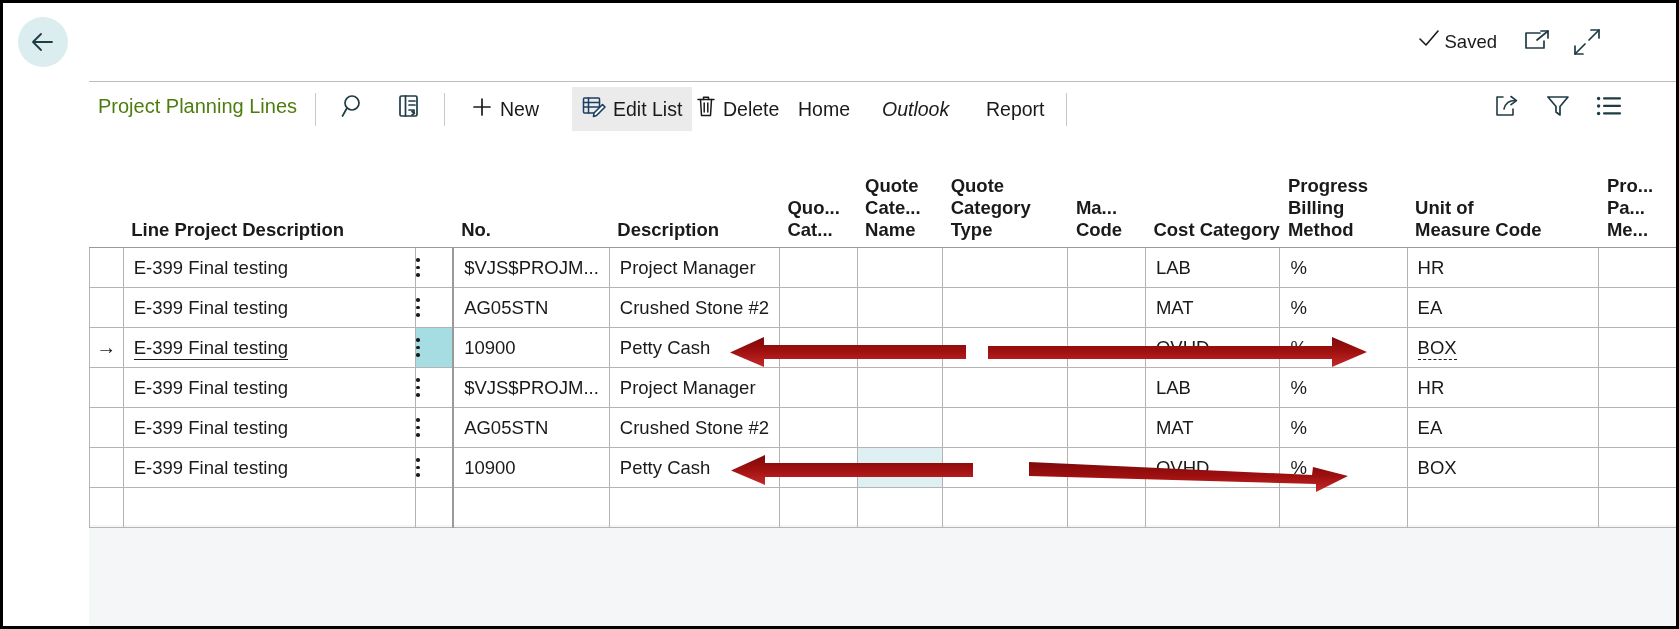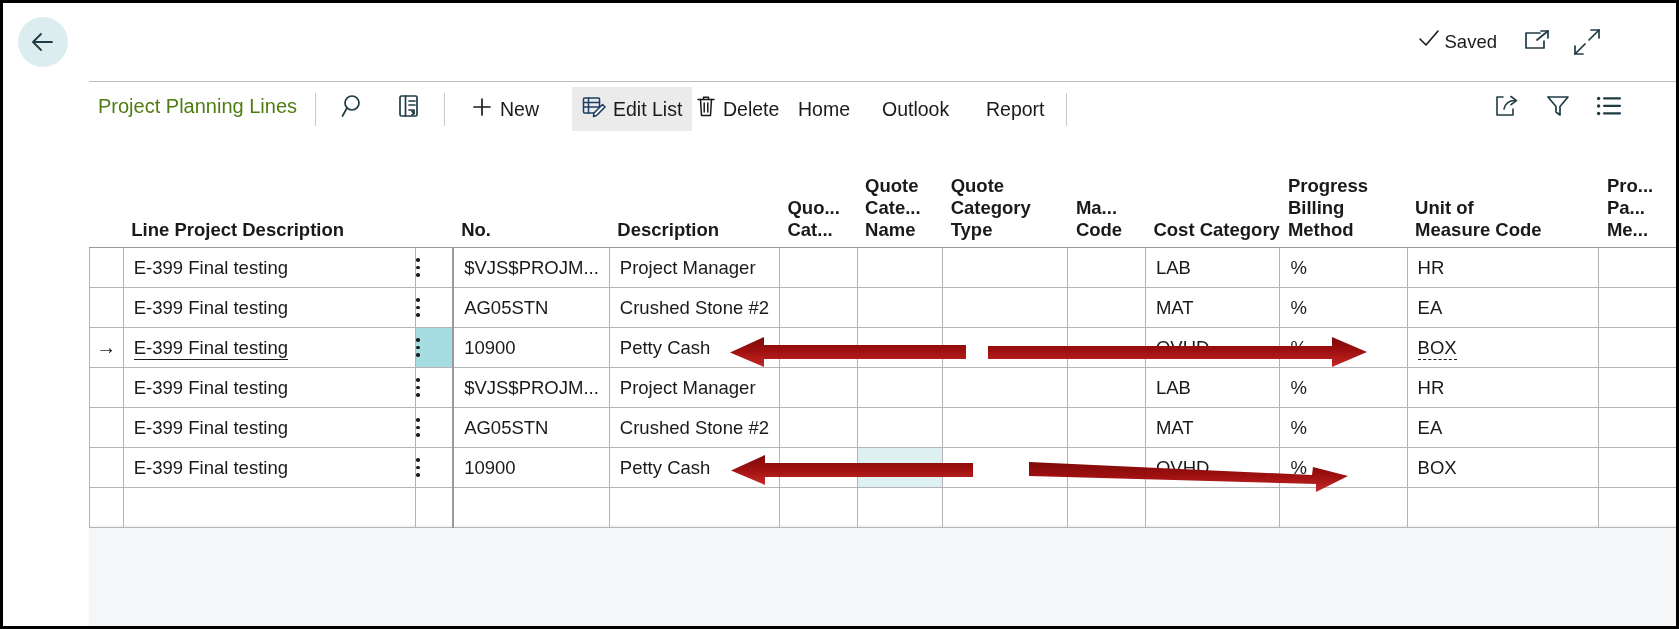--- a/index.html
+++ b/index.html
@@ -346,21 +346,21 @@
           </g>
         </svg>
       </span>
       <span>Delete</span>
     </div>
 
     <div class="cb-item" style="left:782px;">
       <span>Home</span>
     </div>
 
-    <div class="cb-item" style="left:866px;">
+    <div class="cb-item" style="left:866px;font-style:italic;">
       <span>Outlook</span>
     </div>
 
     <div class="cb-item" style="left:970px;">
       <span>Report</span>
     </div>
 
     <div class="vsep" style="left:1060px;"></div>
 
 

